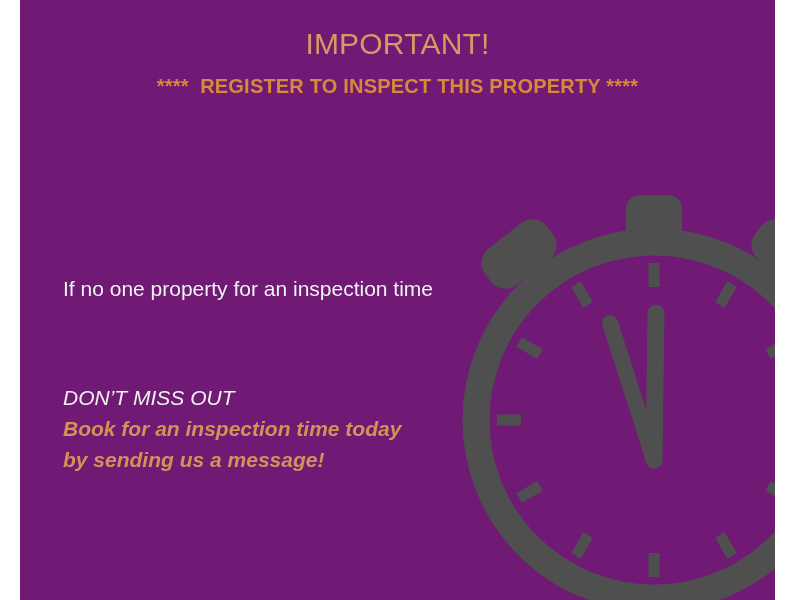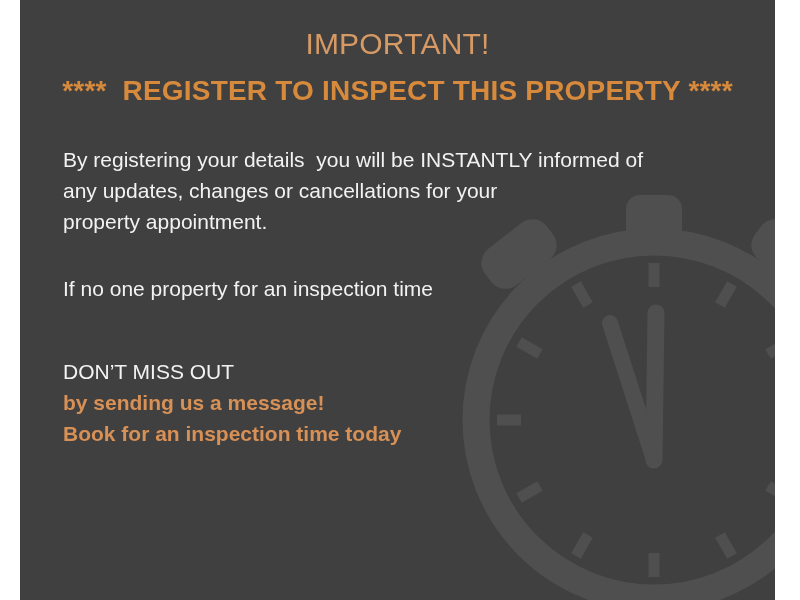--- a/index.html
+++ b/index.html
@@ -22,21 +22,21 @@
     overflow: hidden;
   }
 
   
   #slide-panel {
     position: absolute;
     left: 20px;
     top: 0px;
     width: 755px;
     height: 600px;
-    background: #404040;
+    background: #701a75;
     overflow: hidden;
   }
 
   
   #clock-graphic {
     position: absolute;
     left: 422px;
     top: 195px;
     width: 420px;
     height: 420px;
@@ -64,21 +64,21 @@
     color: #d79a64;
     white-space: pre;
   }
 
   .headline-2 {
     position: absolute;
     left: 0;
     top: 75px;
     width: 755px;
     text-align: center;
-    font-size: 28px;
+    font-size: 20px;
     font-weight: 700;
     letter-spacing: 0.2px;
     color: #d78a3c;
     white-space: pre;
   }
 
   .body-block {
     position: absolute;
     left: 43px;
     width: 680px;
@@ -87,21 +87,21 @@
   .body-line {
     font-size: 21px;
     line-height: 31px;
     font-weight: 400;
     color: #f2f2f2;
     white-space: pre;
   }
 
   #para-1 { top: 144px; }
   #para-2 { top: 273px; }
-  #para-3 { top: 356px; }
+  #para-3 { top: 382px; font-style: italic; }
 
   .cta-line {
     font-size: 21px;
     line-height: 31px;
     font-weight: 700;
     color: #d79055;
     white-space: pre;
   }
 
   .cta-lead {
@@ -150,31 +150,26 @@
         <line x1="212" y1="265" x2="214" y2="118" stroke="#4f4f4f" stroke-width="17" stroke-linecap="round"></line>
       </g>
     </svg>
 
     <div id="text-layer">
 
       <div class="headline-1">IMPORTANT!</div>
 
       <div class="headline-2">****  REGISTER TO INSPECT THIS PROPERTY ****</div>
 
-      <div class="body-block" id="para-1">
-        <div class="body-line">By registering your details  you will be INSTANTLY informed of</div>
-        <div class="body-line">any updates, changes or cancellations for your</div>
-        <div class="body-line">property appointment.</div>
-      </div>
 
       <div class="body-block" id="para-2">
         <div class="body-line">If no one property for an inspection time</div>
       </div>
 
       <div class="body-block" id="para-3">
         <div class="cta-lead">DON’T MISS OUT</div>
+        <div class="cta-line">Book for an inspection time today</div>
         <div class="cta-line">by sending us a message!</div>
-        <div class="cta-line">Book for an inspection time today</div>
       </div>
 
     </div>
   </div>
 </div>
 
 </body></html>

